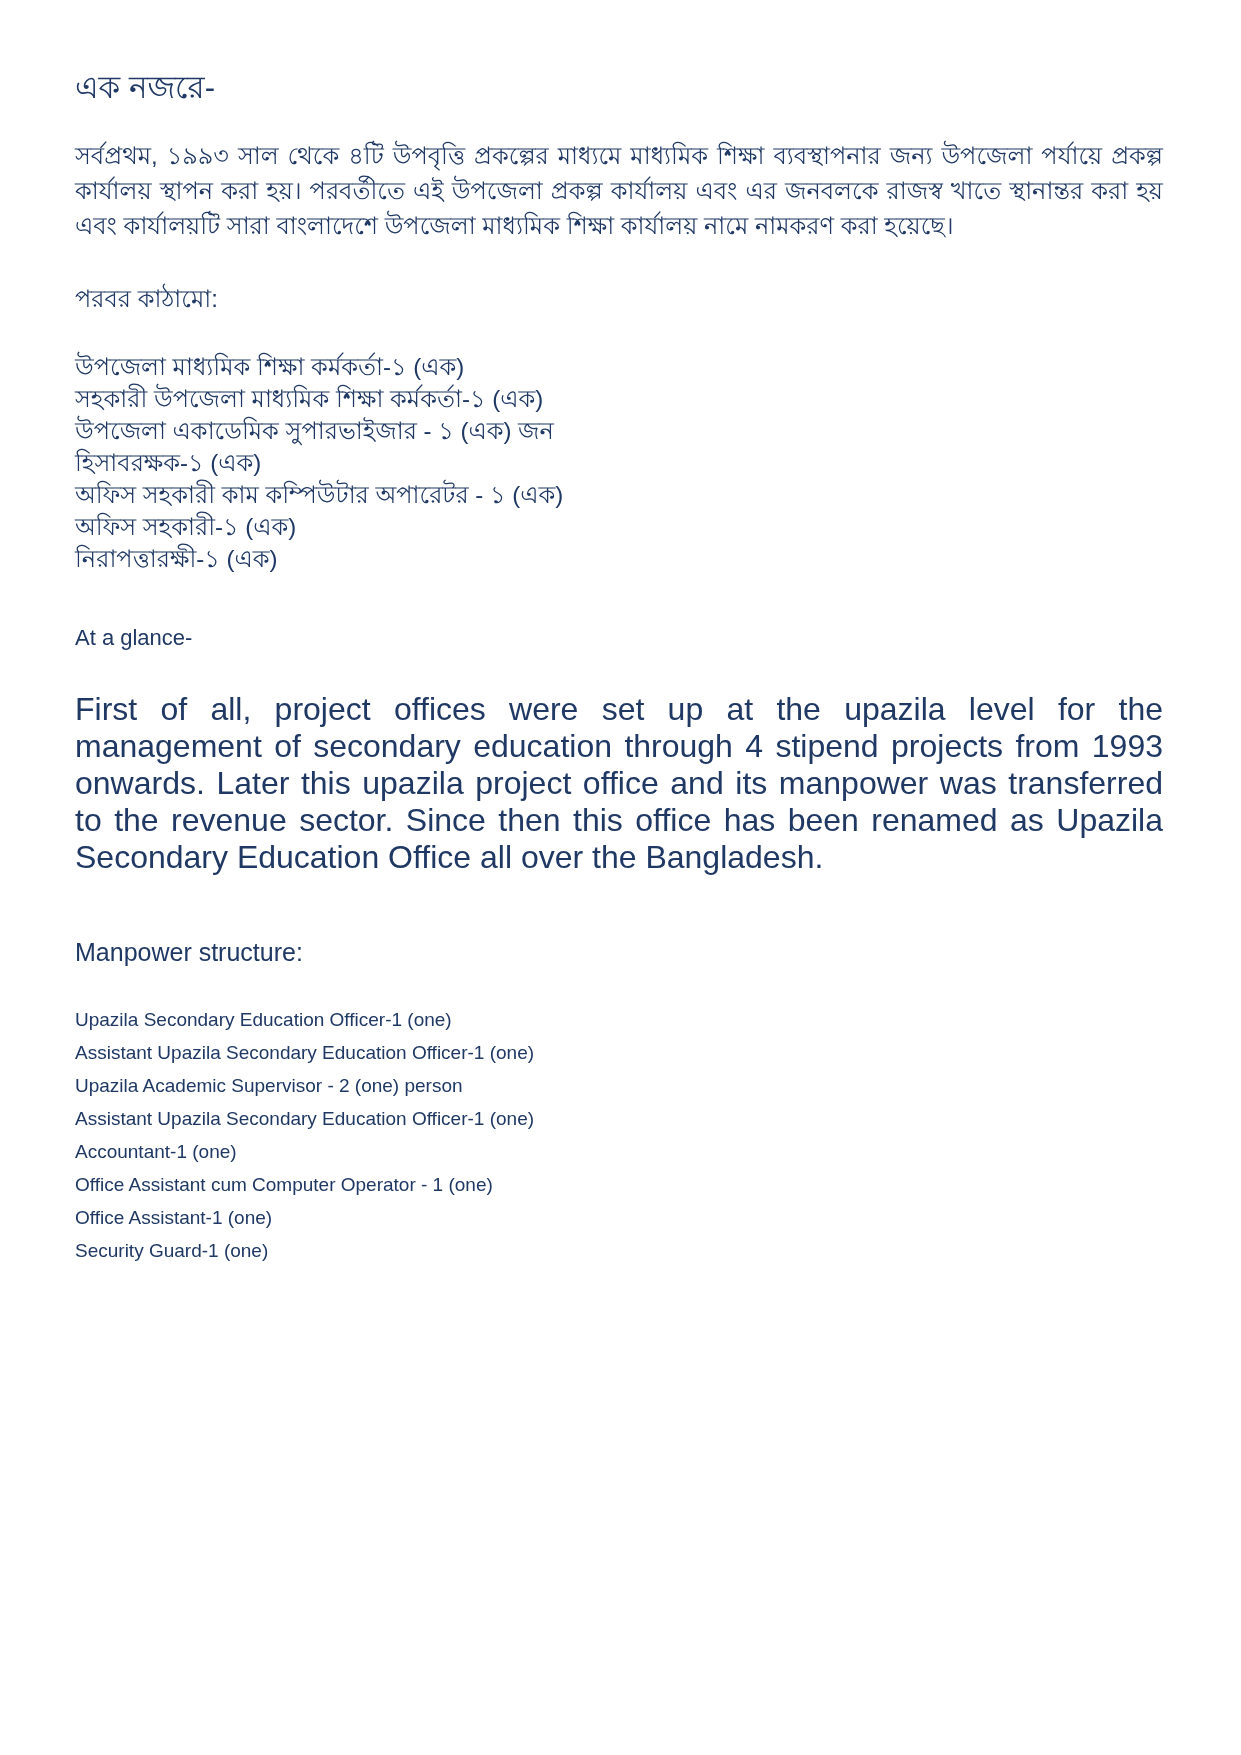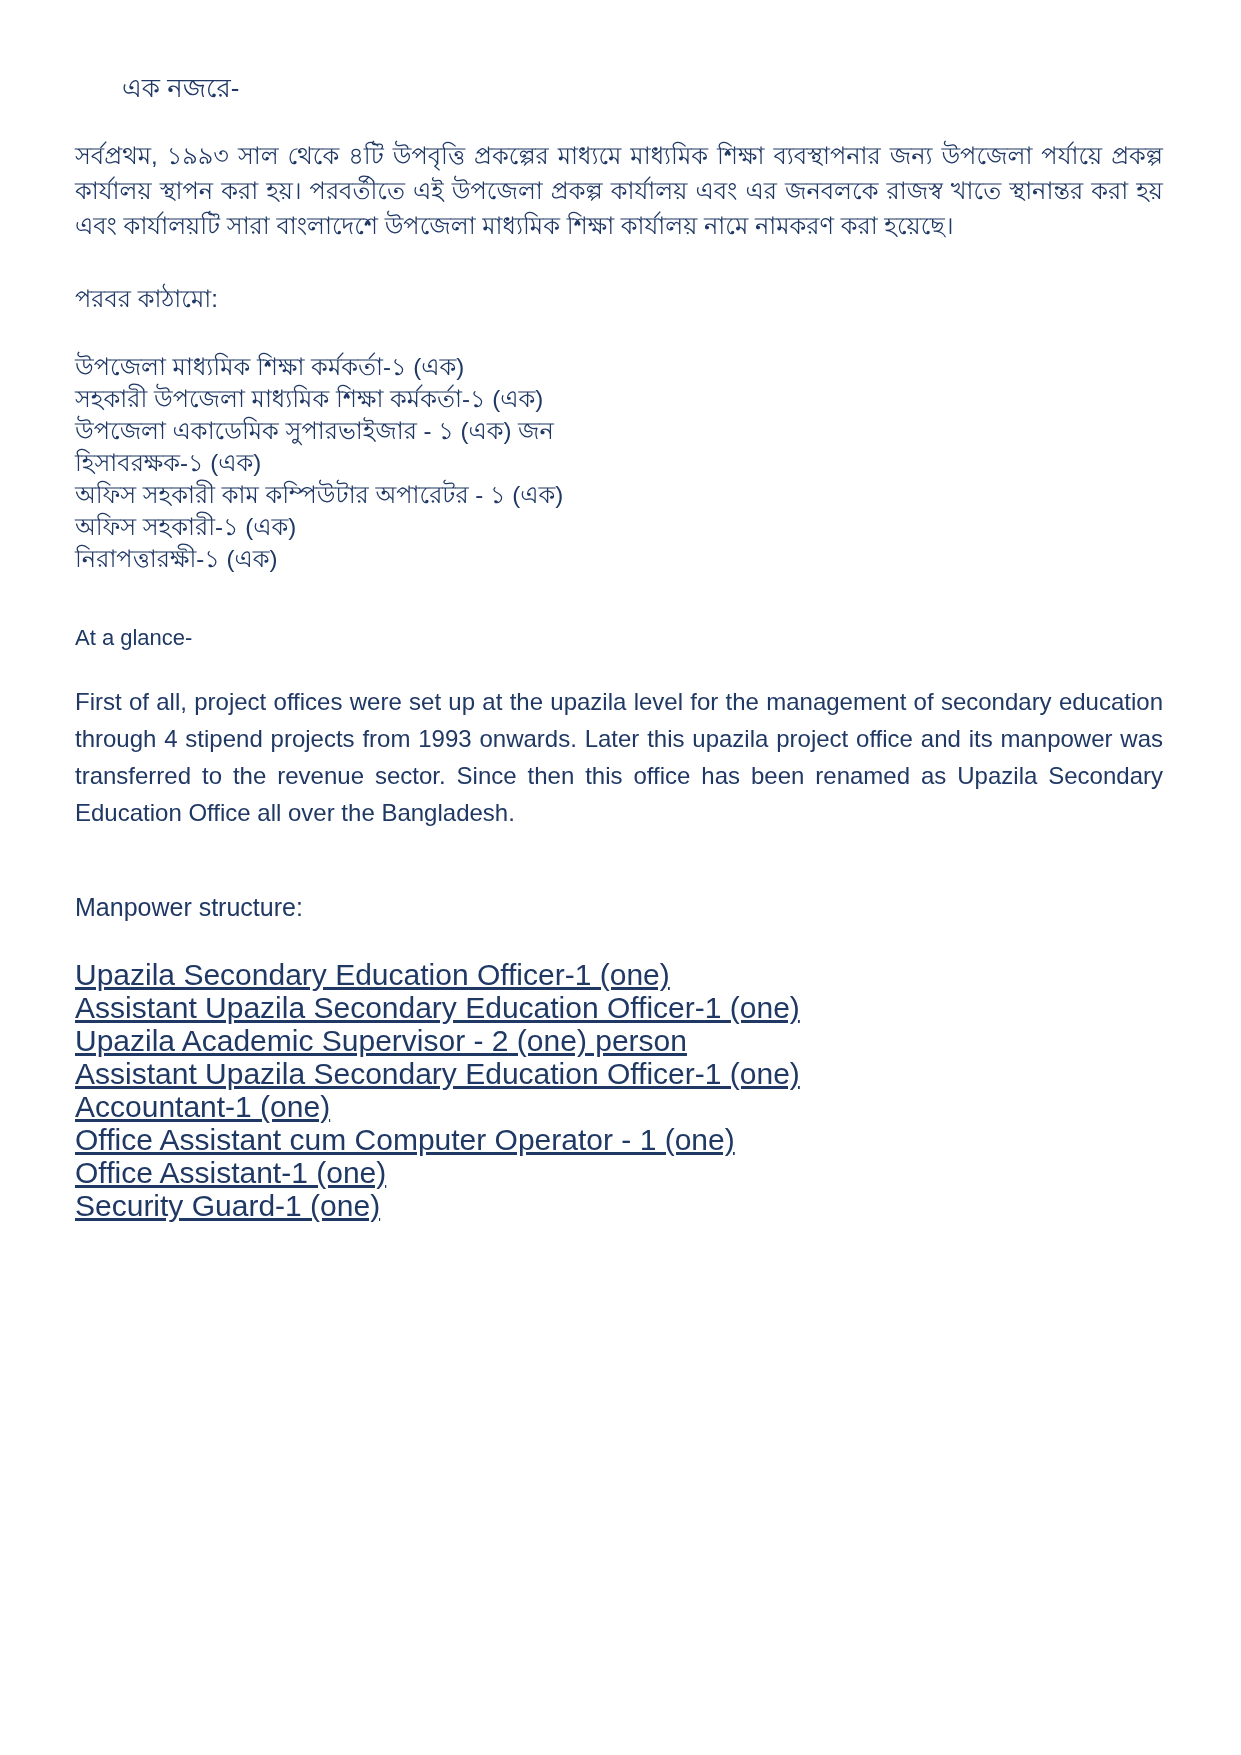--- a/index.html
+++ b/index.html
@@ -19,24 +19,23 @@
   .document-page {
     width: 1241px;
     height: 1755px;
     background: #ffffff;
     padding: 72px 78px 0 75px;
     color: #1f3864;
   }
 
   
   .bn-glance-title {
-    font-size: 26px;
+    font-size: 31px;
     line-height: 32px;
     font-weight: 400;
-    margin-left: 47px;
   }
 
   .bn-intro {
     margin-top: 34px;
     font-size: 24px;
     line-height: 35px;
     text-align: justify;
     text-justify: inter-word;
   }
 
@@ -57,41 +56,40 @@
 
   
   .en-glance-title {
     margin-top: 46px;
     font-size: 22px;
     line-height: 34px;
     font-weight: 400;
   }
 
   .en-intro {
-    margin-top: 28px;
-    font-size: 24px;
+    margin-top: 36px;
+    font-size: 32px;
     line-height: 37px;
     text-align: justify;
     text-justify: inter-word;
   }
 
   .en-heading {
     margin-top: 60px;
     font-size: 25px;
     line-height: 33px;
   }
 
   .en-list {
     margin-top: 34px;
   }
 
   .en-list p {
-    font-size: 30px;
+    font-size: 19px;
     line-height: 33px;
-    text-decoration: underline;
   }
 </style>
 </head>
 <body>
 
 <div class="document-page">
 
   <p class="bn-glance-title">এক নজরে-</p>
 
   <p class="bn-intro">সর্বপ্রথম, ১৯৯৩ সাল থেকে ৪টি উপবৃত্তি প্রকল্পের মাধ্যমে মাধ্যমিক শিক্ষা ব্যবস্থাপনার জন্য উপজেলা পর্যায়ে প্রকল্প কার্যালয় স্থাপন করা হয়। পরবর্তীতে এই উপজেলা প্রকল্প কার্যালয় এবং এর জনবলকে রাজস্ব খাতে স্থানান্তর করা হয় এবং কার্যালয়টি সারা বাংলাদেশে উপজেলা মাধ্যমিক শিক্ষা কার্যালয় নামে নামকরণ করা হয়েছে।</p>

